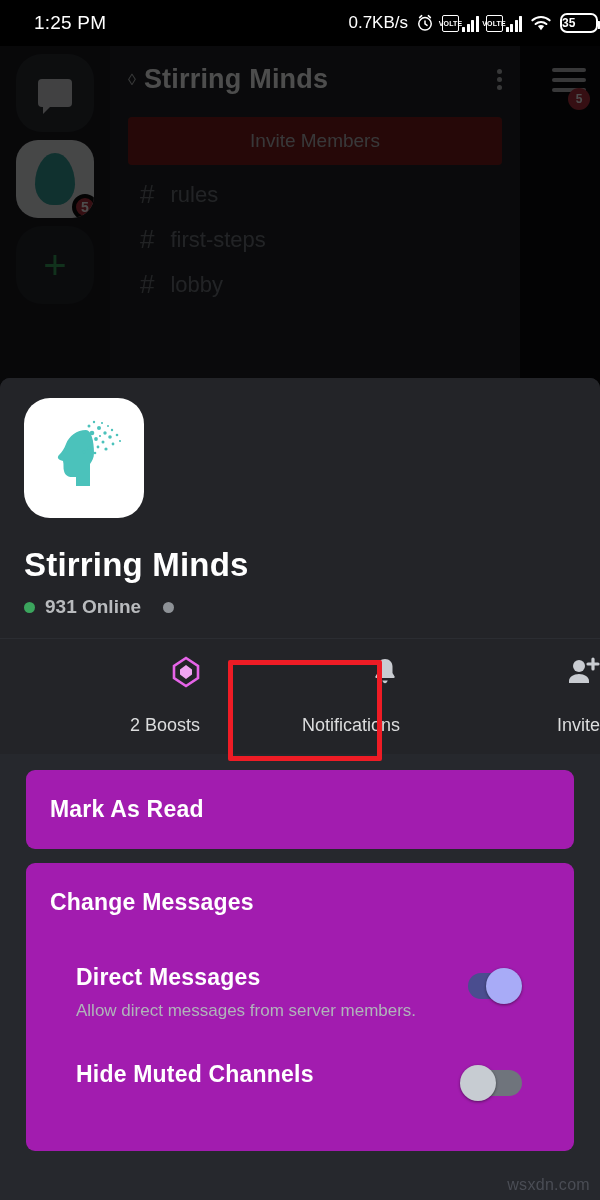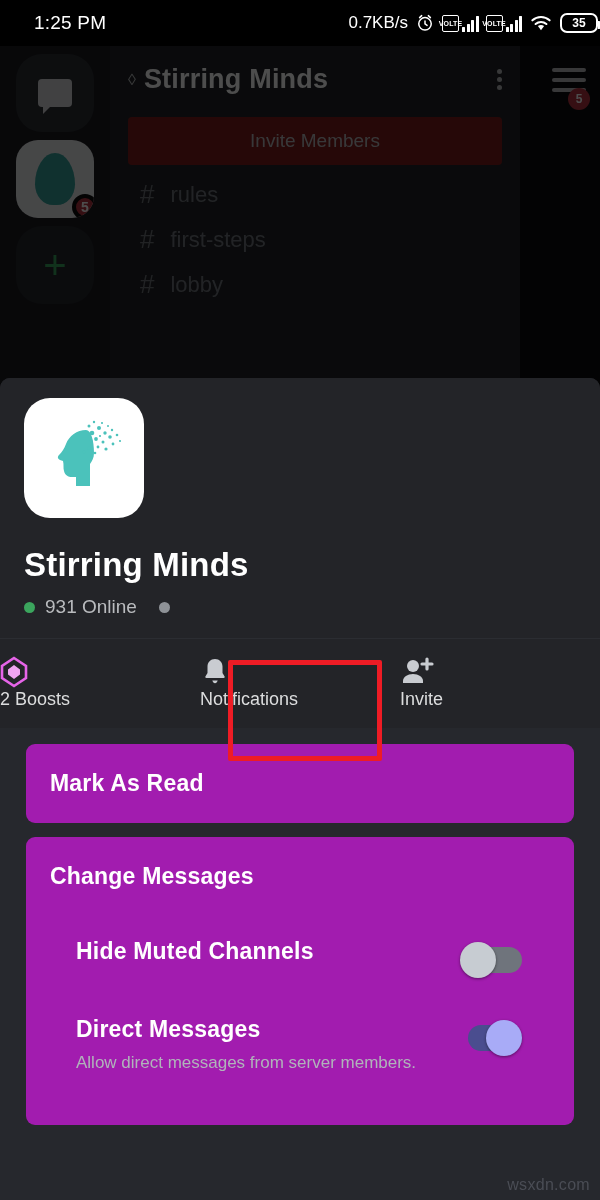--- a/index.html
+++ b/index.html
@@ -30,21 +30,21 @@
   .bars { display: flex; align-items: flex-end; gap: 1.5px; height: 17px; }
   .bars i { display: block; width: 3px; background: #fff; border-radius: .5px; }
   .bars i:nth-child(1){height:5px}
   .bars i:nth-child(2){height:8px}
   .bars i:nth-child(3){height:12px}
   .bars i:nth-child(4){height:16px}
   .sig-group { display: flex; align-items: center; gap: 3px; }
   .battery {
     border: 2px solid #fff; border-radius: 7px; width: 38px; height: 20px;
     font-size: 12px; font-weight: 700; display: flex; align-items: center;
-    justify-content: center; color: #fff; position: relative;
+    color: #fff; position: relative;
   }
   .battery::after{content:"";position:absolute;right:-5px;top:6px;width:3px;height:8px;background:#fff;border-radius:0 2px 2px 0;}
 
   
   .bg-app { position: absolute; top: 46px; left: 0; width: 600px; height: 340px; background:#0a0a0b; opacity: .30; }
   .guild-rail { position: absolute; left: 0; top: 0; width: 110px; height: 340px; background: #1b1c20; }
   .guild-pill {
     width: 78px; height: 78px; border-radius: 26px; background:#2d2f34;
     margin: 8px auto 0; display:flex; align-items:center; justify-content:center; position:relative;
   }
@@ -85,28 +85,28 @@
   .sheet-top { background: #232428; padding: 20px 24px 20px 24px; }
   .server-icon {
     width: 120px; height: 120px; border-radius: 26px; background: #ffffff;
     display:flex; align-items:center; justify-content:center; overflow:hidden;
   }
   .server-name { color:#ffffff; font-size: 33px; font-weight: 700; margin-top: 28px; letter-spacing:.2px; }
   .server-stats { display:flex; align-items:center; gap: 10px; margin-top: 12px; color:#b9bbbe; font-size: 19px; }
   .dot { width: 11px; height: 11px; border-radius:50%; display:inline-block; }
   .dot.online { background: #3ba55d; }
   .dot.members { background: #8e9297; }
-  .stat { display:flex; align-items:center; gap:10px; }
+  .stat { display:flex; align-items:center; gap:10px;font-weight:bold; }
   .stat + .stat { margin-left: 12px; }
 
   .actions {
     background:#232428; display:flex; align-items:center;
     border-top: 1px solid #2b2d32; padding: 8px 0 14px;
   }
-  .action { flex:1; display:flex; flex-direction:column; align-items:flex-start; gap: 0; padding: 8px 0 4px; position:relative; }
+  .action { flex:1; display:flex; flex-direction:column; align-items:flex-end; gap: 26px; padding: 8px 0 4px; position:relative; }
   .action-label { color:#dcddde; font-size: 18px; }
   .icon-wrap { height: 34px; display:flex; align-items:center; justify-content:center; }
 
   .highlight-box {
     position:absolute; left: 228px; top: 660px; width: 154px; height: 101px;
     border: 5px solid #ee1c25; border-radius: 2px; pointer-events: none; z-index: 40;
   }
 
   .cards { background:#26282d; padding: 16px 0 0; }
   .card { background:#a21caf; margin: 0 26px 14px; border-radius: 9px; }
@@ -310,39 +310,39 @@
         </div>
       </div>
 
       <div class="card">
         <div class="card-row">
           <div class="title">Change Messages</div>
         </div>
 
         <div class="setting-row">
           <div class="setting-text">
+            <div class="setting-title">Direct Messages</div>
+            <div class="setting-sub">Allow direct messages from server members.</div>
+          </div>
+          <div class="toggle on">
+            <div class="track"></div>
+            <div class="knob"></div>
+          </div>
+        </div>
+
+        <div class="setting-row">
+          <div class="setting-text">
             <div class="setting-title">Hide Muted Channels</div>
           </div>
           <div class="toggle off">
             <div class="track"></div>
             <div class="knob"></div>
           </div>
         </div>
 
-        <div class="setting-row">
-          <div class="setting-text">
-            <div class="setting-title">Direct Messages</div>
-            <div class="setting-sub">Allow direct messages from server members.</div>
-          </div>
-          <div class="toggle on">
-            <div class="track"></div>
-            <div class="knob"></div>
-          </div>
-        </div>
-
         <div class="gap"></div>
       </div>
     </div>
 
     <div class="watermark">wsxdn.com</div>
   </div>
 
   <div class="highlight-box"></div>
 
 </div>

